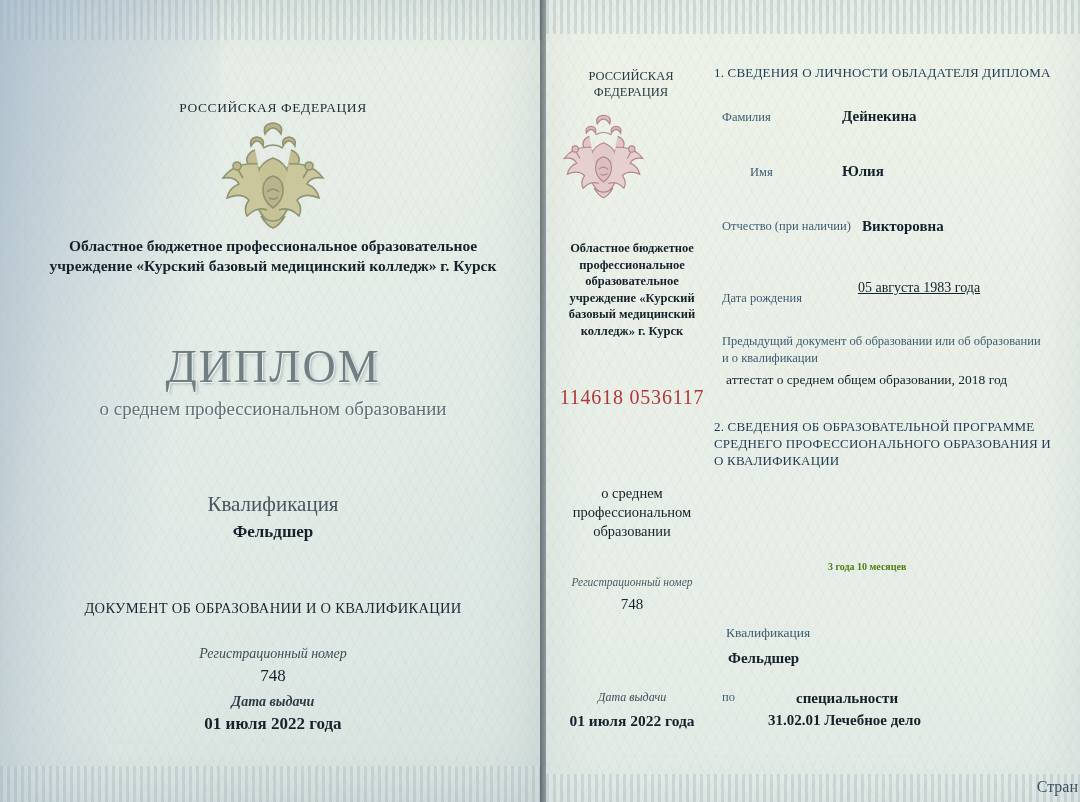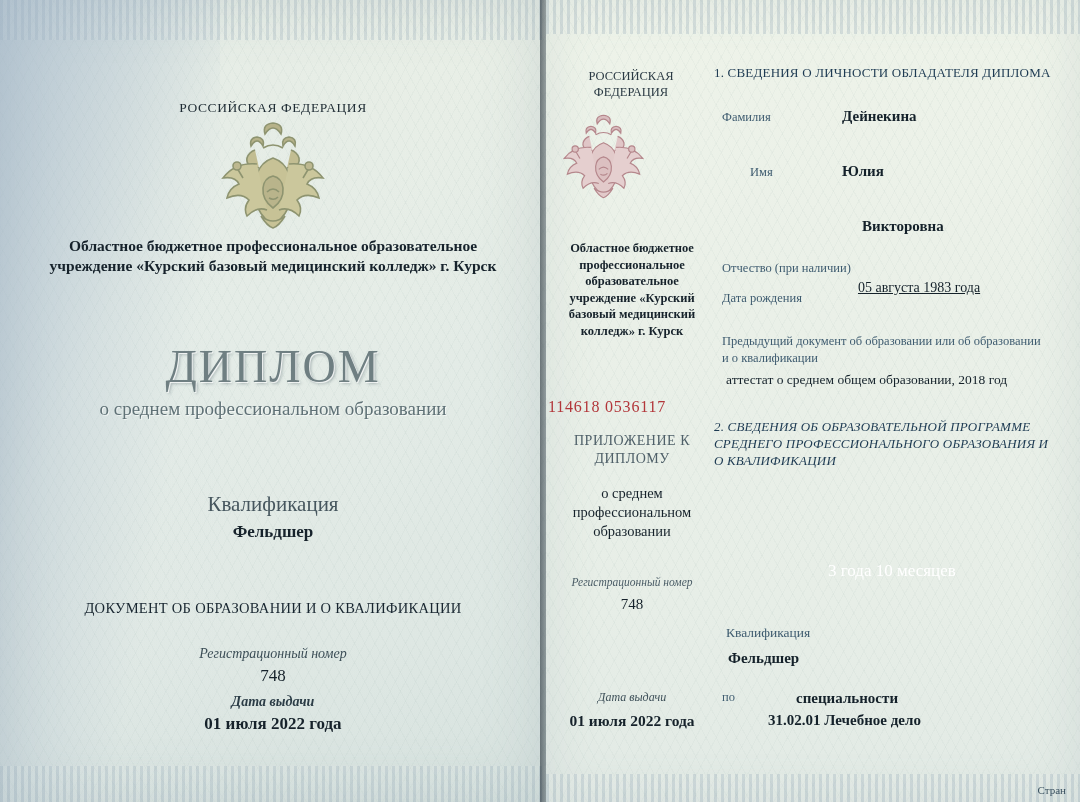--- a/index.html
+++ b/index.html
@@ -208,24 +208,24 @@
     top: 240px; left: 552px; width: 160px;
     text-align: center;
     font-size: 12.5px;
     line-height: 16.5px;
     font-weight: bold;
     color: #16222b;
   }
   .doc-number-r {
     position: absolute;
     top: 386px; left: 548px; width: 168px;
-    font-size: 16px;
+    text-align: center;
+    font-size: 20px;
     letter-spacing: .8px;
     color: #b2363a;
-    margin-top: 12px;
   }
   .supplement-title {
     position: absolute;
     top: 432px; left: 552px; width: 160px;
     text-align: center;
     font-size: 14px;
     line-height: 18px;
     letter-spacing: .5px;
     color: #4f6069;
   }
@@ -273,21 +273,21 @@
   .sec-title {
     position: absolute;
     left: 714px;
     font-size: 13px;
     line-height: 17px;
     letter-spacing: .2px;
     color: #1d3a52;
     font-weight: normal;
   }
   .sec1 { top: 64px; width: 350px; }
-  .sec2 { top: 418px; width: 345px; font-style: italic; }
+  .sec2 { top: 418px; width: 345px; }
 
   .fld-label {
     position: absolute;
     font-size: 12.5px;
     color: #3f5c70;
   }
   .fld-value {
     position: absolute;
     font-size: 15px;
     font-weight: bold;
@@ -297,21 +297,21 @@
     position: absolute;
     font-size: 14px;
     color: #14212a;
     text-decoration: underline;
   }
 
   .lbl-surname { left: 722px; top: 110px; }
   .val-surname { left: 842px; top: 108px; }
   .lbl-name    { left: 722px; top: 165px; margin-left: 28px; }
   .val-name    { left: 842px; top: 163px; }
-  .lbl-patro   { left: 722px; top: 219px; margin-top: 42px; }
+  .lbl-patro   { left: 722px; top: 219px; }
   .val-patro   { left: 862px; top: 218px; text-align: center; }
   .lbl-birth   { left: 722px; top: 291px; }
   .val-birth   { left: 858px; top: 280px; }
 
   .prev-doc-label {
     position: absolute;
     left: 722px; top: 333px; width: 320px;
     font-size: 12.5px; line-height: 17px;
     color: #3f5c70;
   }
@@ -324,22 +324,22 @@
 
   .term-label {
     position: absolute;
     left: 722px; top: 540px; width: 320px;
     font-size: 12.5px; line-height: 18px;
     color: #3f5c70;
   }
   .term-value {
     position: absolute;
     left: 828px; top: 561px;
-    font-size: 17px; font-weight: normal;
-    color: #ffffff;
+    font-size: 10px; font-weight: bold;
+    color: #4d7c0f;
   }
   .qual-label-r {
     position: absolute;
     left: 726px; top: 625px;
     font-size: 13.5px;
     color: #3f5c70;
   }
   .qual-value-r {
     position: absolute;
     left: 728px; top: 650px;
@@ -359,22 +359,22 @@
     color: #14212a;
   }
   .spec-code {
     position: absolute;
     left: 768px; top: 712px;
     font-size: 15px; font-weight: bold;
     color: #14212a;
   }
   .page-marker {
     position: absolute;
-    right: 14px; bottom: 6px;
-    font-size: 11px;
+    right: 2px; bottom: 6px;
+    font-size: 16px;
     color: #39505f;
   }
 
   
   .guilloche {
     position: absolute;
     inset: 0;
     background:
       repeating-linear-gradient(62deg, rgba(150,175,170,0.07) 0 1px, transparent 1px 9px),
       repeating-linear-gradient(-62deg, rgba(150,175,170,0.07) 0 1px, transparent 1px 9px);
@@ -462,21 +462,20 @@
         <path d="M40 58 l-6 -10 M100 58 l6 -10" stroke="#b5878c"></path>
         <circle cx="106" cy="46" r="4" fill="#dcc0c1" stroke="#b5878c"></circle>
         <circle cx="34" cy="46" r="4" fill="#dcc0c1" stroke="#b5878c"></circle>
         <path d="M58 96 q12 10 24 0 q-6 10 -12 12 q-6 -2 -12 -12z" fill="#e2caca" stroke="#b5878c"></path>
       </g>
     </svg>
   </div>
 
   <div class="org-name-r">Областное бюджетное профессиональное образовательное учреждение «Курский базовый медицинский колледж» г. Курск</div>
   <div class="doc-number-r">114618  0536117</div>
-  <div class="supplement-title">ПРИЛОЖЕНИЕ К ДИПЛОМУ</div>
   <div class="supplement-sub">о среднем профессиональном образовании</div>
   <div class="reg-label-r">Регистрационный номер</div>
   <div class="reg-value-r">748</div>
   <div class="issue-label-r">Дата выдачи</div>
   <div class="issue-value-r">01 июля 2022 года</div>
 
   <div class="sec-title sec1">1. СВЕДЕНИЯ О ЛИЧНОСТИ ОБЛАДАТЕЛЯ ДИПЛОМА</div>
 
   <div class="fld-label lbl-surname">Фамилия</div>
   <div class="fld-value val-surname">Дейнекина</div>

